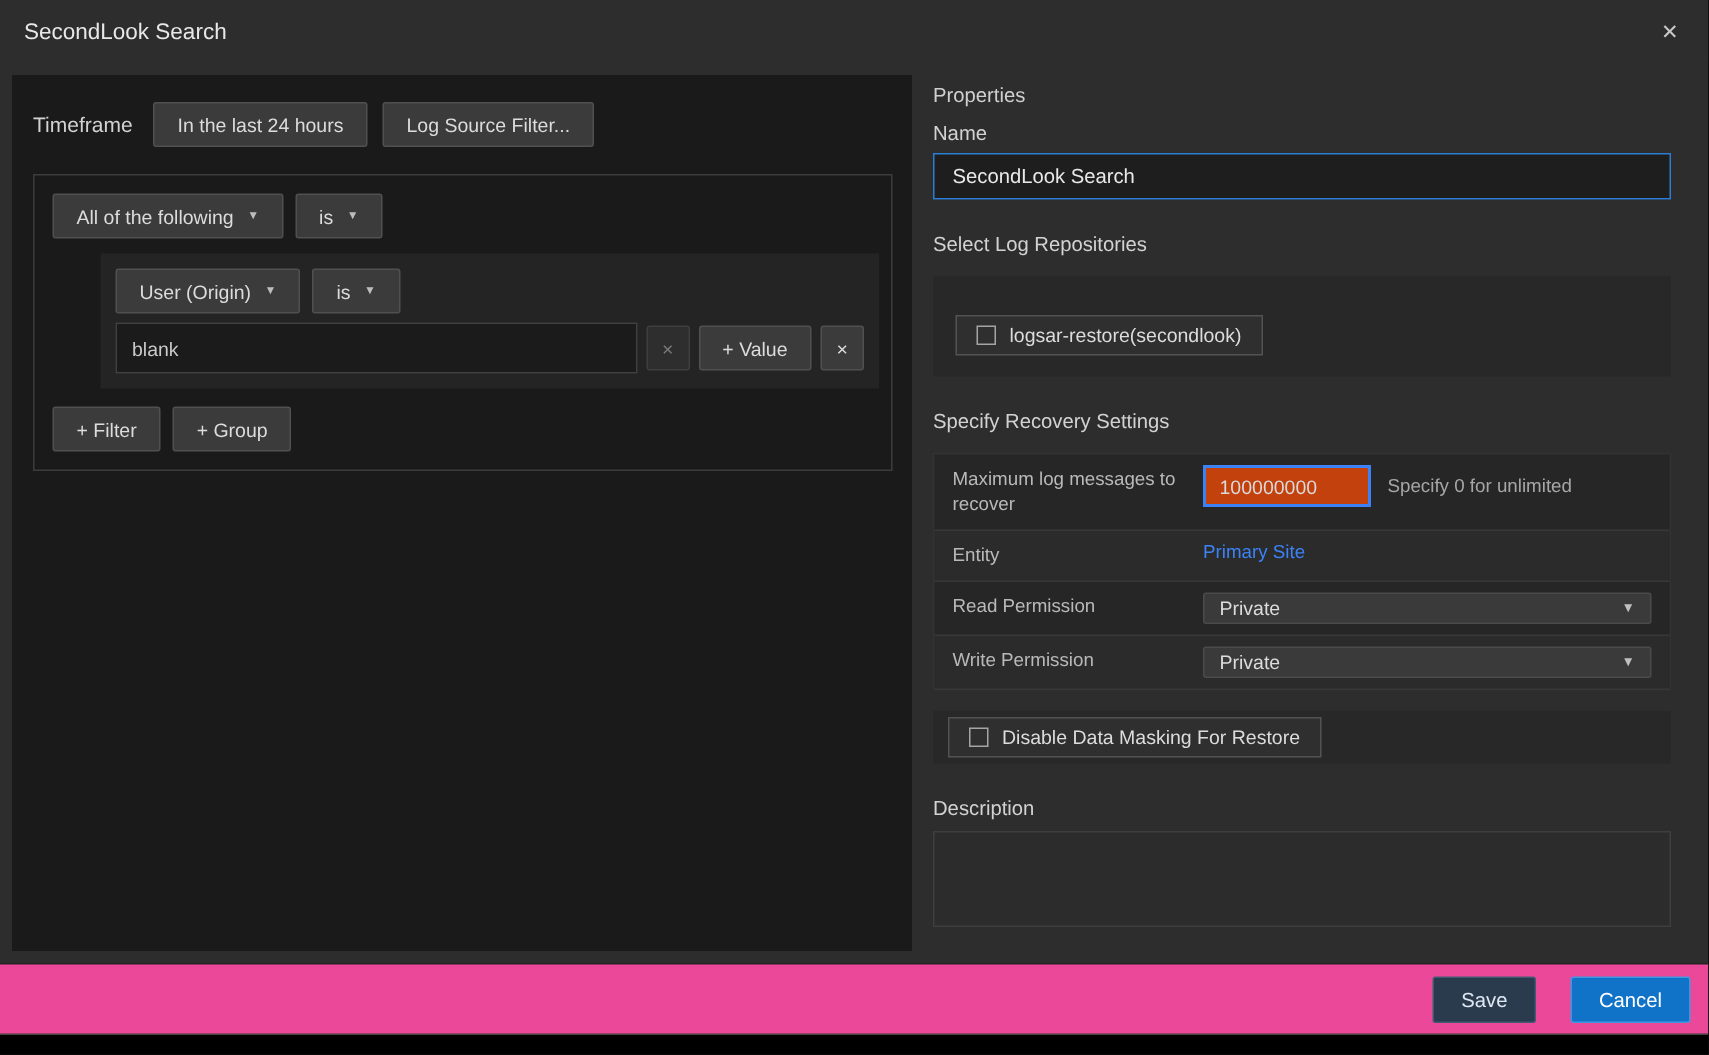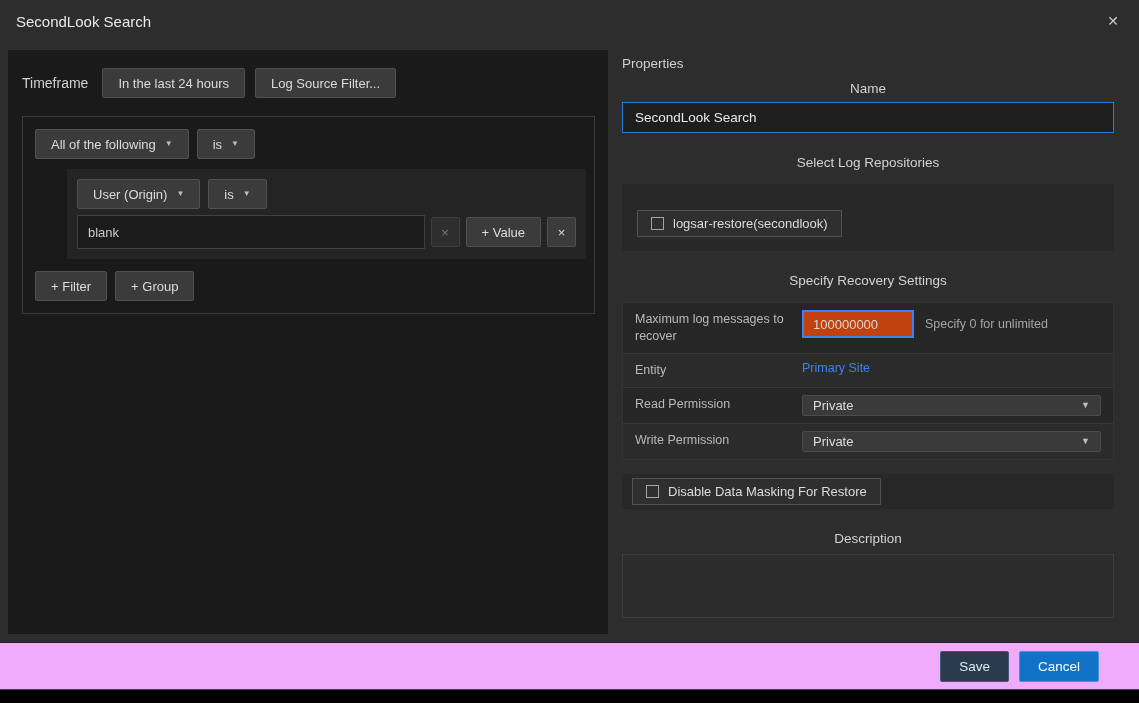--- a/index.html
+++ b/index.html
@@ -10,21 +10,21 @@
   
   .titlebar { height:42px; flex:0 0 42px; display:flex; align-items:center; padding:0 16px; background:#2d2d2d; }
   .titlebar .title { color:#e8e8e8; font-size:15px; }
   .titlebar .close { margin-left:auto; color:#c8c8c8; font-size:14px; cursor:pointer; padding:2px 4px; }
 
   
   .body { flex:1 1 auto; display:flex; gap:14px; padding:8px 25px 8px 8px; overflow:hidden; }
   .left-panel { width:600px; flex:0 0 600px; background:#1a1a1a; padding:18px 14px; }
   .right-panel { flex:1 1 auto; display:flex; flex-direction:column; padding-top:6px; }
 
-  .label { color:#d2d2d2; font-size:13.5px;text-align:center; }
+  .label { color:#d2d2d2; font-size:13.5px; }
 
   .btn { display:inline-flex; align-items:center; gap:9px; background:#3b3b3b; border:1px solid #505050; color:#dcdcdc; font-size:13px; padding:0 15px; height:30px; border-radius:2px; cursor:pointer; font-family:"Liberation Sans", sans-serif; white-space:nowrap; }
   .btn .caret { font-size:8px; color:#bdbdbd; line-height:1; }
   .btn.square { padding:0; width:29px; justify-content:center; }
   .btn.dim { color:#7a7a7a; background:#2e2e2e; border-color:#3e3e3e; }
 
   
   .timeframe-row { display:flex; align-items:center; gap:10px; margin-bottom:18px; }
   .timeframe-row .label { margin-right:4px; font-size:14px; }
 
@@ -58,21 +58,21 @@
   .plain-value { color:#3b82f6; font-size:12.5px; }
   .select { flex:1 1 auto; height:21px; background:#3a3a3a; border:1px solid #4b4b4b; display:flex; align-items:center; justify-content:space-between; padding:0 10px; color:#dcdcdc; font-size:13px; cursor:pointer; border-radius:2px; }
   .select .caret { font-size:9px; color:#c0c0c0; }
 
   .masking-box { background:#282828; padding:4px 10px; }
   .masking-box .check-item { margin-top:0; }
 
   .description-area { width:100%; height:64px; background:#2c2c2c; border:1px solid #3e3e3e; resize:none; color:#ddd; font-size:13px; padding:8px 10px; font-family:"Liberation Sans", sans-serif; }
 
   
-  .footer { flex:0 0 47px; display:flex; align-items:center; justify-content:flex-end; gap:10px; padding:0 40px; background:#f0abfc; border-top:1px solid #222; }
+  .footer { flex:0 0 47px; display:flex; align-items:center; justify-content:flex-end; gap:23px; padding:0 12px; background:#ec4899; border-top:1px solid #222; }
   .footer-btn { height:31px; padding:0 18px; font-size:13.5px; border-radius:2px; cursor:pointer; font-family:"Liberation Sans", sans-serif; }
   .save-btn { background:#2a3b4d; border:1px solid #415a73; color:#dde8f2; }
   .cancel-btn { background:#1173c8; border:1px solid #3f97e0; color:#fff; }
 </style>
 </head>
 <body>
 
 <div class="screen">
   <div class="dialog">
 

